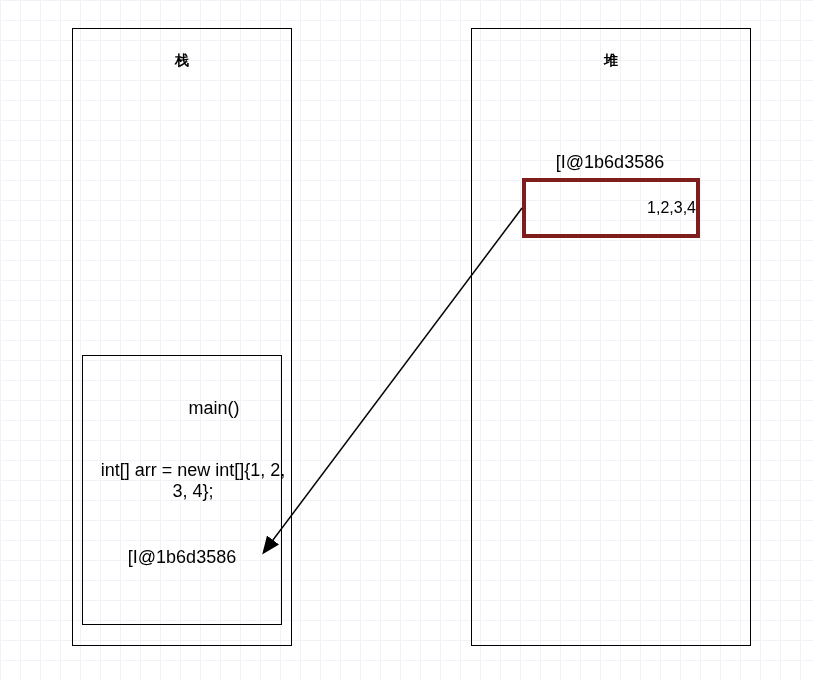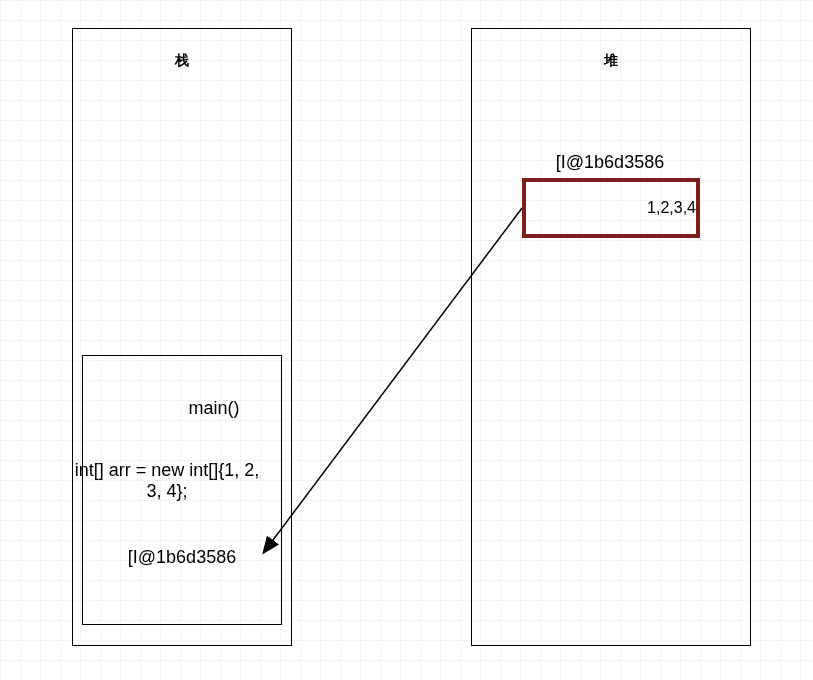--- a/index.html
+++ b/index.html
@@ -54,21 +54,21 @@
 </head>
 <body>
 
 <div class="grid"></div>
 
 <div class="box" style="left:72px; top:28px; width:220px; height:618px;"></div>
 <div class="label title" style="left:72px; top:52px; width:220px;">栈</div>
 
 <div class="box" style="left:82px; top:355px; width:200px; height:270px;"></div>
 <div class="label" style="left:82px; top:398px; width:200px;margin-left:32px;">main()</div>
-<div class="label" style="left:68px; top:460px; width:198px;text-align:center;">int[] arr = new int[]{1, 2, 3, 4};</div>
+<div class="label" style="left:94px; top:460px; width:198px;text-align:center;">int[] arr = new int[]{1, 2, 3, 4};</div>
 <div class="label" style="left:82px; top:547px; width:200px;">[I@1b6d3586</div>
 
 <div class="box" style="left:471px; top:28px; width:280px; height:618px;"></div>
 <div class="label title" style="left:471px; top:52px; width:280px;">堆</div>
 
 <div class="label" style="left:530px; top:152px; width:160px;">[I@1b6d3586</div>
 
 <div class="value-box" style="left:522px; top:178px; width:178px; height:60px;">
   <span>1,2,3,4</span>
 </div>

